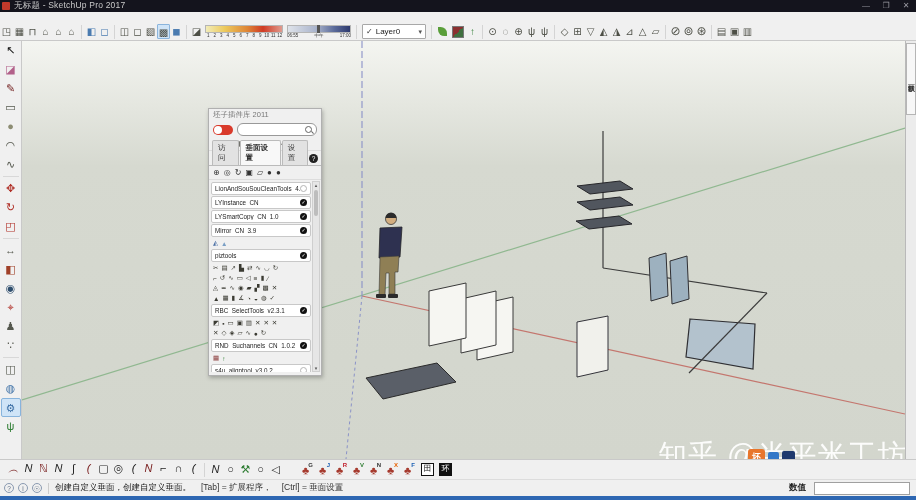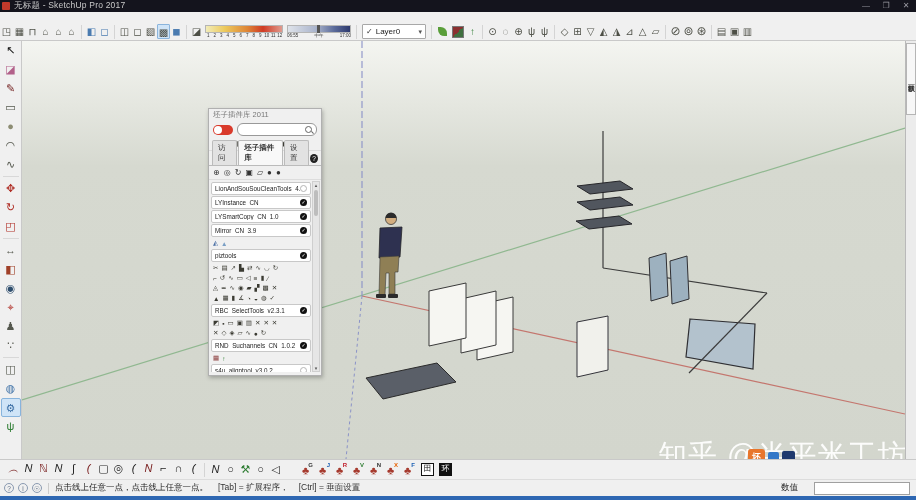--- a/index.html
+++ b/index.html
@@ -102,21 +102,21 @@
   .sq.dark{background:#111;color:#fff;}
   
   #statusbar{position:absolute;left:0;top:479px;width:916px;height:17px;background:#f0f0f0;border-top:1px solid #dcdcdc;
              box-sizing:border-box;display:flex;align-items:center;font-size:8.5px;color:#222;}
   .sico{width:10px;height:10px;border:1px solid #8a9ab0;border-radius:50%;color:#5a6a80;font-size:6.5px;
         text-align:center;line-height:10px;margin-left:4px;flex:0 0 auto;box-sizing:border-box;}
   #sdivider{width:1px;height:11px;background:#ccc;margin:0 6px;}
   #smsg{white-space:nowrap;}
   .shint{margin-left:10px;color:#333;white-space:nowrap;}
   #valwrap{margin-left:auto;display:flex;align-items:center;margin-right:6px;}
-  #vallabel{margin-right:16px;}
+  #vallabel{margin-right:8px;font-weight:bold;}
   #valinput{width:90px;height:11px;border:1px solid #a0a0a0;background:#fff;font-size:8px;padding:0 2px;}
   
   #taskbar{position:absolute;left:0;top:496px;width:916px;height:4px;background:#2e67b2;}
 </style>
 </head>
 <body>
 
 <div id="app">
 
   <div id="titlebar">
@@ -323,21 +323,21 @@
         <span class="pmini">▦</span>
         <span class="pmini">⇄</span>
         <span class="pmini">✎</span>
         <span class="pmini">∿</span>
         <span class="pmini">▥</span>
         <span class="pmini">◆</span>
         <span class="pmini">Ω</span>
       </div>
     <div id="ptabs">
       <span class="ptab">访问</span>
-      <span class="ptab active">坯子插件库</span>
+      <span class="ptab active">垂面设置</span>
       <span class="ptab">设置</span>
       <span id="phelp">?</span>
     </div>
     <div id="pactions">
 
     <span class="pact">⊕</span>
         <span class="pact">◎</span>
         <span class="pact">↻</span>
         <span class="pact">▣</span>
         <span class="pact">▱</span>
@@ -505,21 +505,21 @@
       </div>
     <span class="sq">田</span>
     <span class="sq dark">环</span>
   </div>
 
   <div id="statusbar">
     <span class="sico">?</span>
     <span class="sico">i</span>
     <span class="sico">☉</span>
     <span id="sdivider"></span>
-    <span id="smsg">点击线上任意一点，点击线上任意一点。</span>
+    <span id="smsg">创建自定义垂面，创建自定义垂面。</span>
     <span class="shint">[Tab] = 扩展程序，</span>
     <span class="shint">[Ctrl] = 垂面设置</span>
     <div id="valwrap">
       <span id="vallabel">数值</span>
       <input id="valinput" value="" style="">
     </div>
   </div>
 
   <div id="taskbar"></div>
 

